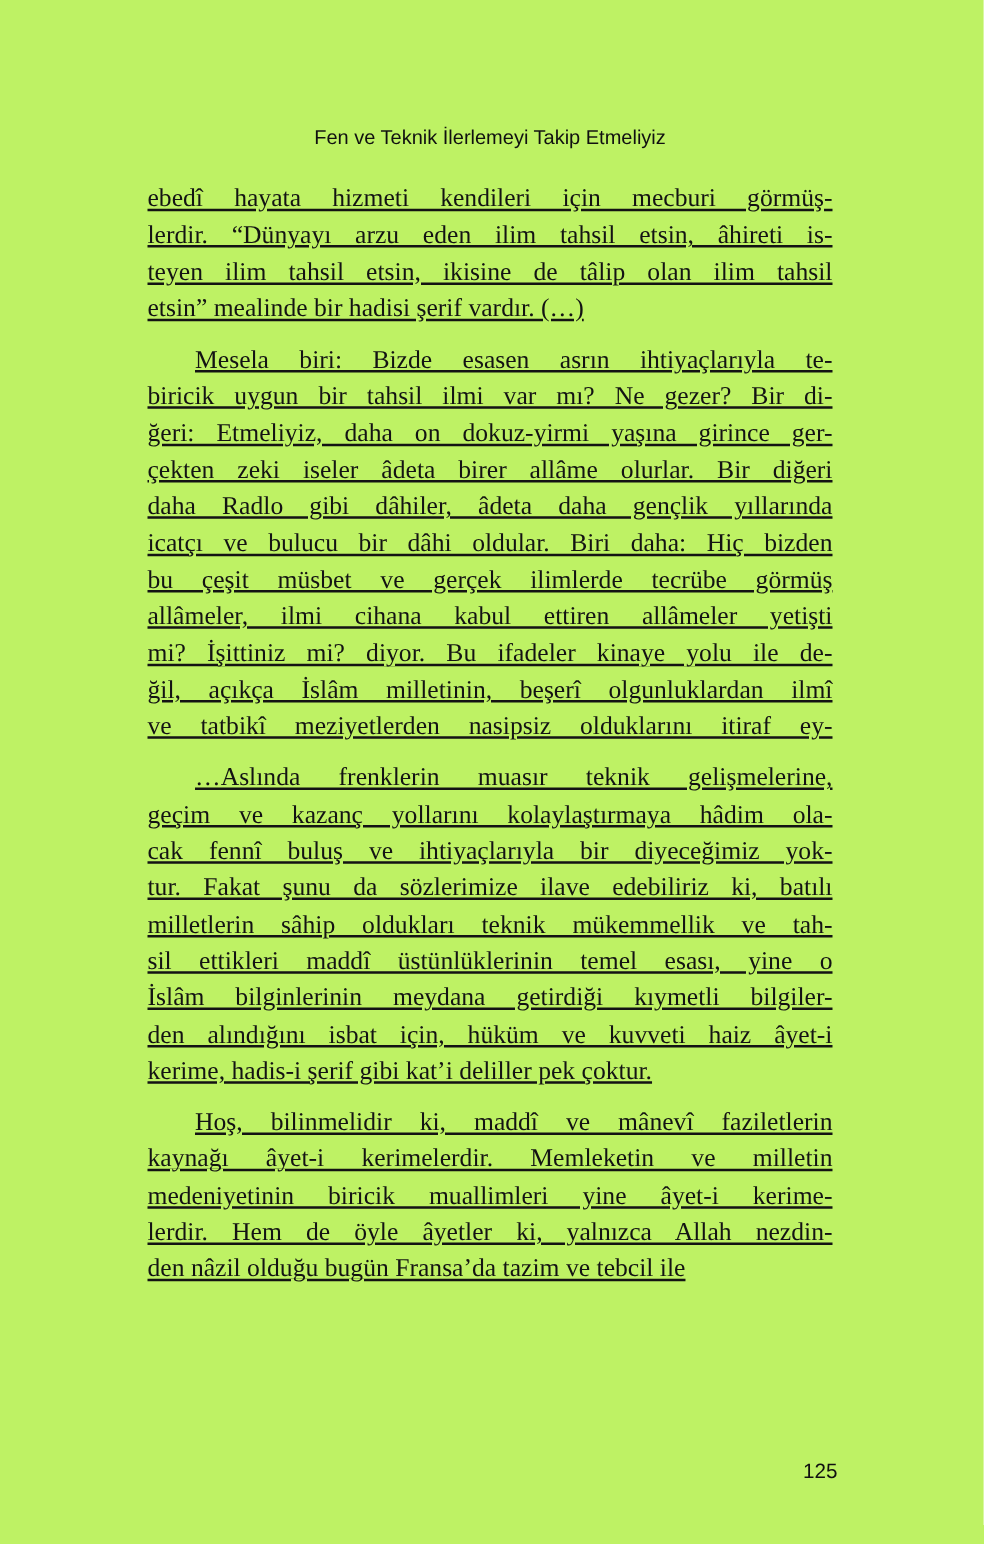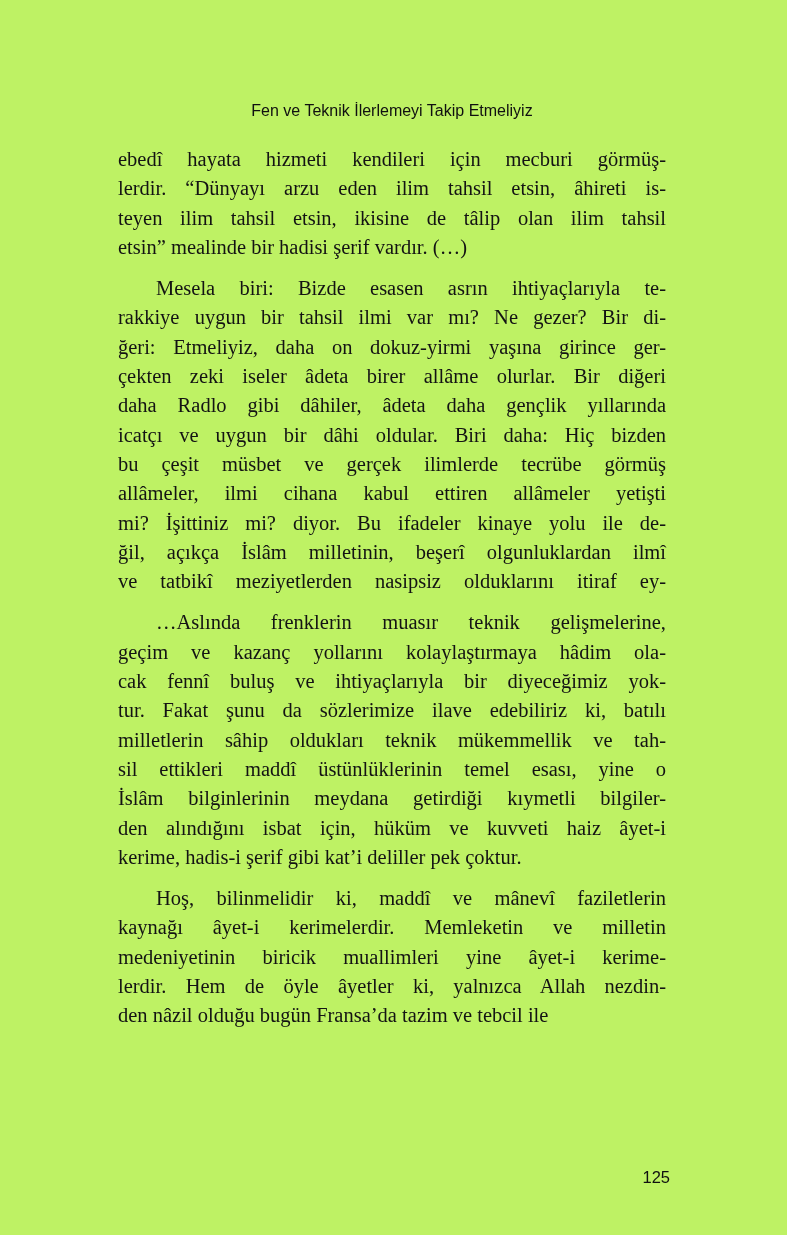--- a/index.html
+++ b/index.html
@@ -24,21 +24,21 @@
     line-height: 20px;
     color: #101010;
   }
   .content {
     position: absolute;
     top: 145px; left: 118px; width: 548px;
     font-size: 20.5px;
     line-height: 29.3px;
     color: #131313;
   }
-  .paragraph { margin-top: 12px; }
+  .paragraph { margin-top: 12px; text-decoration: underline; }
   .paragraph:first-child { margin-top: 0; }
   .line {
     text-align: justify;
     text-align-last: justify;
     min-height: 29.3px;
   }
   .line.last { text-align-last: left; }
   .paragraph.indented .line.first { padding-left: 38px; margin-top: 11px; }
   .page-number {
     position: absolute;
@@ -58,25 +58,25 @@
 
   <div class="content" id="content">
       <div class="paragraph">
         <div class="line first">ebedî hayata hizmeti kendileri için mecburi görmüş-</div>
         <div class="line">lerdir. “Dünyayı arzu eden ilim tahsil etsin, âhireti is-</div>
         <div class="line">teyen ilim tahsil etsin, ikisine de tâlip olan ilim tahsil</div>
         <div class="line last">etsin” mealinde bir hadisi şerif vardır. (…)</div>
       </div>
       <div class="paragraph indented">
         <div class="line first">Mesela biri: Bizde esasen asrın ihtiyaçlarıyla te-</div>
-        <div class="line">rakkiye uygun bir tahsil ilmi var mı? Ne gezer? Bir di-</div>
+        <div class="line">biricik uygun bir tahsil ilmi var mı? Ne gezer? Bir di-</div>
         <div class="line">ğeri: Etmeliyiz, daha on dokuz-yirmi yaşına girince ger-</div>
         <div class="line">çekten zeki iseler âdeta birer allâme olurlar. Bir diğeri</div>
         <div class="line">daha Radlo gibi dâhiler, âdeta daha gençlik yıllarında</div>
-        <div class="line">icatçı ve uygun bir dâhi oldular. Biri daha: Hiç bizden</div>
+        <div class="line">icatçı ve bulucu bir dâhi oldular. Biri daha: Hiç bizden</div>
         <div class="line">bu çeşit müsbet ve gerçek ilimlerde tecrübe görmüş</div>
         <div class="line">allâmeler, ilmi cihana kabul ettiren allâmeler yetişti</div>
         <div class="line">mi? İşittiniz mi? diyor. Bu ifadeler kinaye yolu ile de-</div>
         <div class="line">ğil, açıkça İslâm milletinin, beşerî olgunluklardan ilmî</div>
         <div class="line">ve tatbikî meziyetlerden nasipsiz olduklarını itiraf ey-</div>
       </div>
       <div class="paragraph indented">
         <div class="line first">…Aslında frenklerin muasır teknik gelişmelerine,</div>
         <div class="line">geçim ve kazanç yollarını kolaylaştırmaya hâdim ola-</div>
         <div class="line">cak fennî buluş ve ihtiyaçlarıyla bir diyeceğimiz yok-</div>

